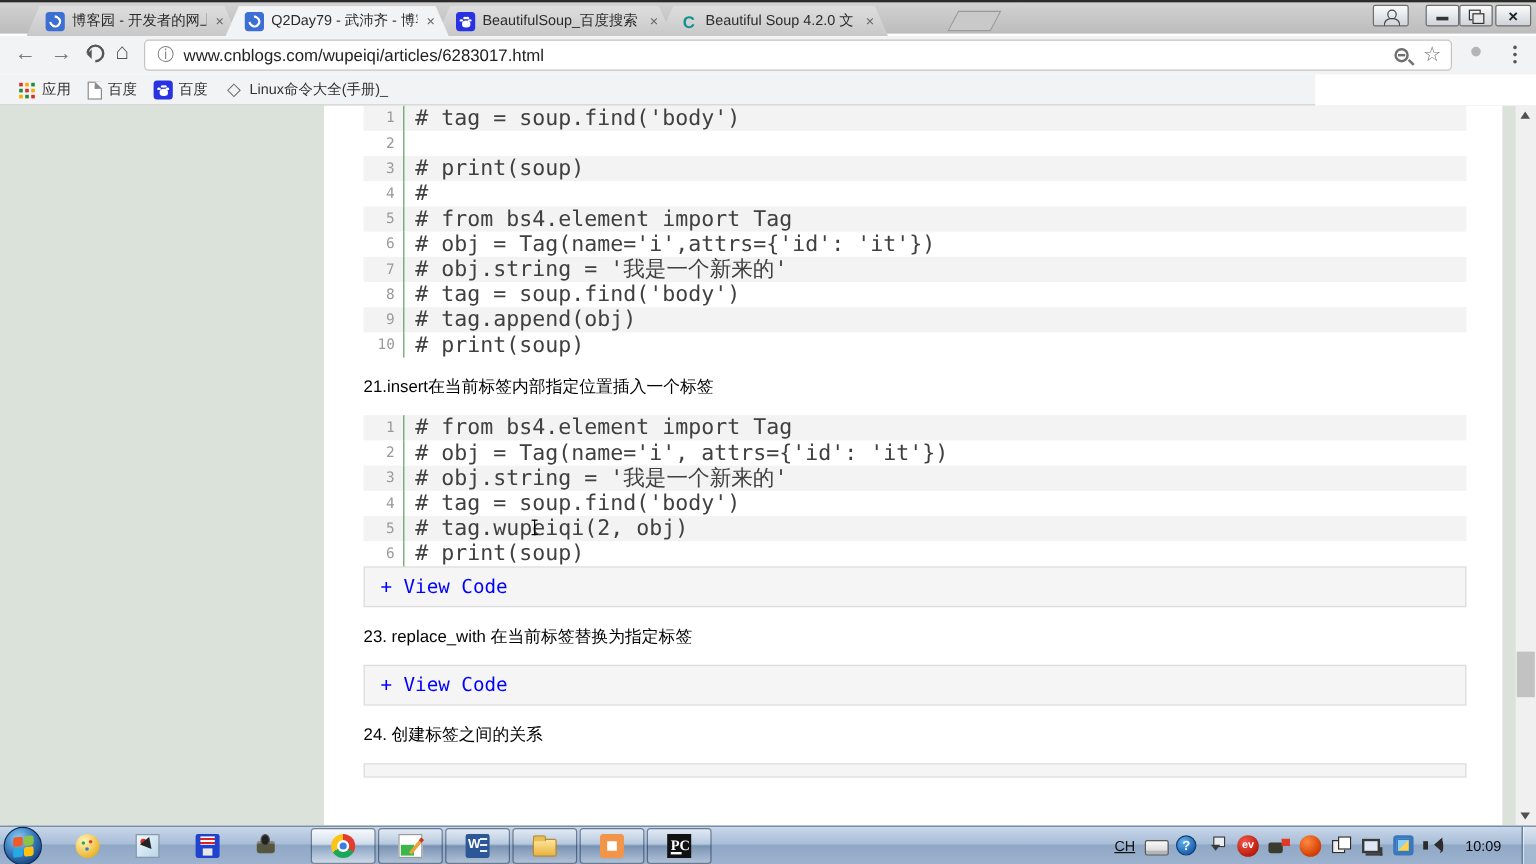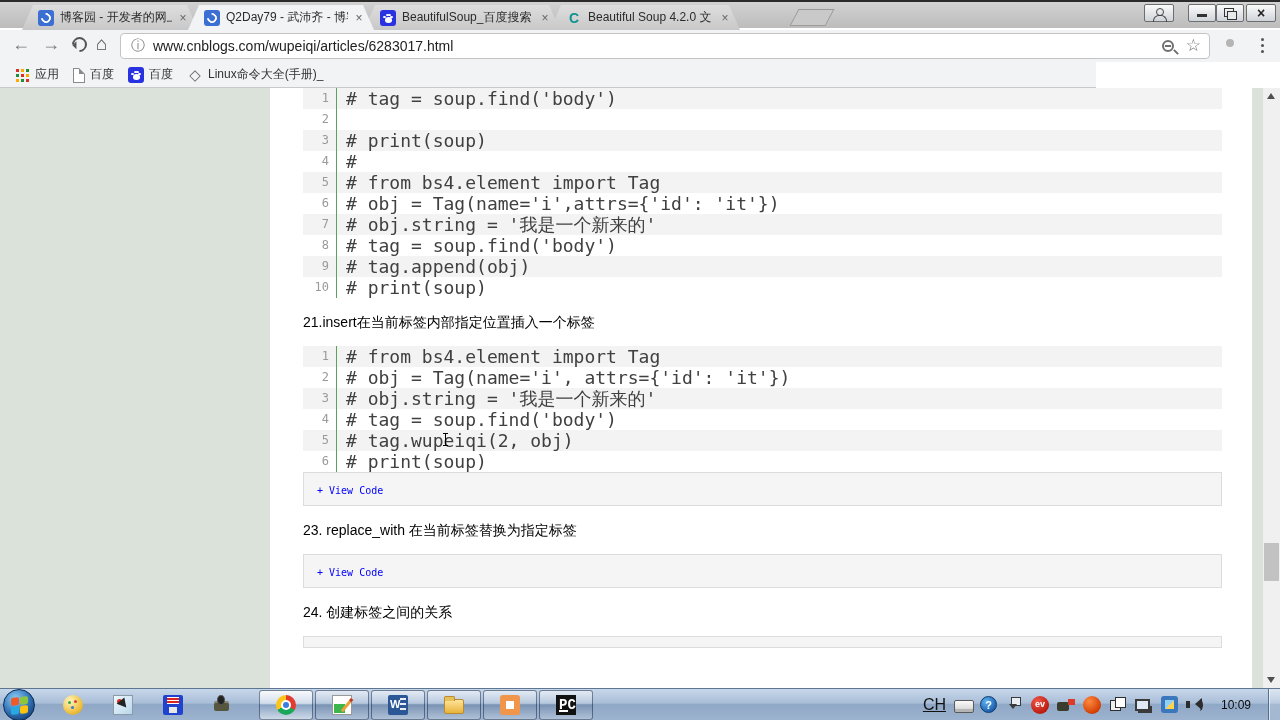--- a/index.html
+++ b/index.html
@@ -86,21 +86,21 @@
   #whitearea { position:absolute; left:270px; top:0; width:982px; height:600px; background:#fff; }
   #sections { position:absolute; left:303px; top:0; width:919px; }
   .codeblock { width:100%; font-family:"DejaVu Sans Mono","Liberation Mono",monospace; }
   .crow { display:flex; height:21px; line-height:21px; }
   .crow:nth-child(odd) { background:#f3f3f3; }
   .ln { width:34px; flex:0 0 34px; text-align:right; padding-right:7px; color:#9a9a9a; font-size:12px;
     border-right:1px solid #5ba05b; }
   .codetext { padding-left:9px; color:#404040; font-size:18px; white-space:pre; }
   .secheading { font-size:14px; color:#000; margin:16px 0; line-height:16px; height:16px; }
   .viewcode { height:34px; background:#f5f5f5; border:1px solid #dcdcdc; line-height:32px; }
-  .vclabel { font-family:"DejaVu Sans Mono","Liberation Mono",monospace; font-size:10px; color:#0000ff; margin-left:13px; }
+  .vclabel { font-family:"DejaVu Sans Mono","Liberation Mono",monospace; font-size:16px; color:#0000ff; margin-left:13px; }
   .viewcode.partial { height:12px; }
   #ibeam { position:absolute; left:445px; top:345px; width:1px; height:13px; background:#000; }
   #ibeam::before, #ibeam::after { content:""; position:absolute; left:-2px; width:5px; height:1px; background:#000; }
   #ibeam::before { top:0; } #ibeam::after { bottom:0; }
 
   
   #scrollbar { position:absolute; right:0; top:0; width:17px; height:600px; background:#f0f0f0; }
   .sb-arrow { position:absolute; left:4px; width:0; height:0; border:4.5px solid transparent; }
   #sb-up { top:5px; border-bottom:6px solid #505050; border-top:none; }
   #sb-down { bottom:5px; border-top:6px solid #505050; border-bottom:none; }
@@ -154,27 +154,27 @@
   .icon-word::before { content:""; position:absolute; right:2px; top:3px; width:6px; height:14px;
     background:repeating-linear-gradient(#fff 0 2px, #2b5797 2px 5px); opacity:.9; }
   .icon-word .glyph { position:absolute; left:2px; top:3px; color:#fff; font-weight:bold; font-size:11px; }
   .icon-folder { background:linear-gradient(#ffe49a,#e8b33c); border:1px solid #b98b2e; border-radius:2px; height:15px !important; margin-top:4px; }
   .icon-folder::before { content:""; position:absolute; left:-1px; top:-4px; width:9px; height:4px;
     background:#e8c05a; border:1px solid #b98b2e; border-bottom:none; border-radius:2px 2px 0 0; }
   .icon-orange-app { background:#f0954a; border-radius:3px; }
   .icon-orange-app::after { content:""; position:absolute; left:5px; top:5px; width:10px; height:10px; background:#fff;
     box-shadow:inset 0 0 0 1px #f0954a; }
   .icon-pycharm { background:#111; }
-  .icon-pycharm .glyph { position:absolute; left:3px; top:2px; color:#fff; font-size:14px;
-    font-family:Liberation Mono, monospace; font-weight:bold; }
+  .icon-pycharm .glyph { position:absolute; left:3px; top:2px; color:#fff; font-size:12px;
+    font-family:Liberation Serif, serif; font-weight:bold; }
   .icon-pycharm::after { content:""; position:absolute; left:3px; bottom:3px; width:9px; height:2px; background:#fff; }
 
   
   #tray { margin-left:auto; display:flex; align-items:center; gap:8px; padding-right:0; }
-  #lang { font-size:16px; color:#111;text-decoration:underline; }
+  #lang { font-size:12px; color:#111;text-decoration:underline; }
   .trayico { position:relative; width:18px; height:18px; }
   .icon-keyboard { }
   .icon-keyboard::before { content:""; position:absolute; left:0; top:4px; width:18px; height:11px;
     background:linear-gradient(#fafafa,#cfcfcf); border:1px solid #5a5a5a; border-radius:2px;
     box-shadow:inset 0 -3px 0 #b5b5b5; }
   .icon-help { width:17px; height:17px; border-radius:50%;
     background:radial-gradient(circle at 35% 30%, #5fb2ef, #1b5fae 75%); border:1px solid #0e3a6e;
     color:#fff; font-weight:bold; font-size:11px; text-align:center; line-height:16px; }
   .icon-expand::before { content:""; position:absolute; right:2px; top:1px; width:8px; height:7px; border:1.5px solid #3a3a3a; background:#e9eef5; }
   .icon-expand::after { content:""; position:absolute; left:4px; bottom:1px; width:0; height:0;

